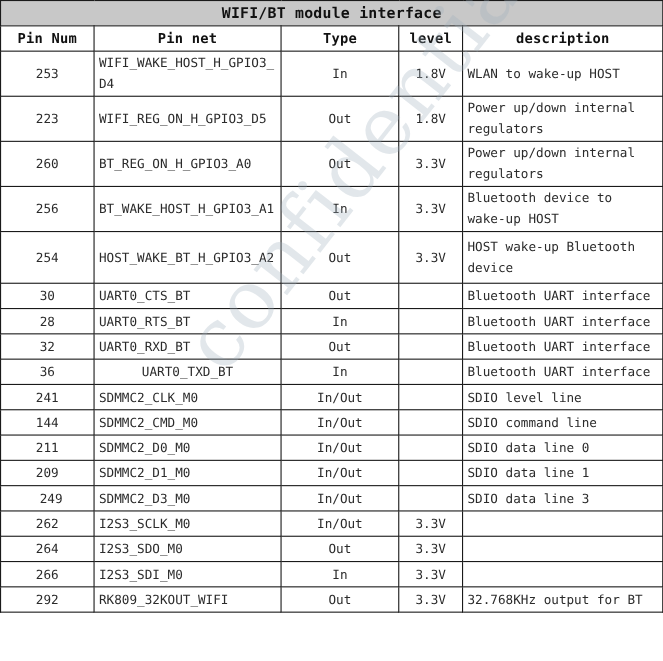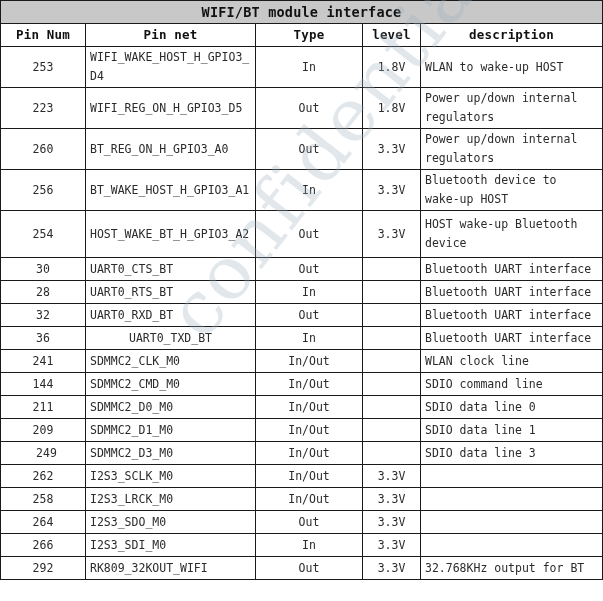--- a/index.html
+++ b/index.html
@@ -191,21 +191,21 @@
           <td class="c-net" style="border-color: rgb(26, 26, 26); text-align: center;">UART0_TXD_BT</td>
           <td class="c-type" style="border-color: rgb(26, 26, 26);">In</td>
           <td class="c-level" style="border-color: rgb(26, 26, 26);"></td>
           <td class="c-desc" style="border-color: rgb(26, 26, 26);">Bluetooth UART interface</td>
         </tr>
         <tr class="short">
           <td class="c-pin" style="border-color: rgb(26, 26, 26);">241</td>
           <td class="c-net" style="border-color: rgb(26, 26, 26);">SDMMC2_CLK_M0</td>
           <td class="c-type" style="border-color: rgb(26, 26, 26);">In/Out</td>
           <td class="c-level" style="border-color: rgb(26, 26, 26);"></td>
-          <td class="c-desc" style="border-color: rgb(26, 26, 26);">WLAN clock line</td>
+          <td class="c-desc" style="border-color: rgb(26, 26, 26);">SDIO level line</td>
         </tr>
         <tr class="short">
           <td class="c-pin" style="border-color: rgb(26, 26, 26);">144</td>
           <td class="c-net" style="border-color: rgb(26, 26, 26);">SDMMC2_CMD_M0</td>
           <td class="c-type" style="border-color: rgb(26, 26, 26);">In/Out</td>
           <td class="c-level" style="border-color: rgb(26, 26, 26);"></td>
           <td class="c-desc" style="border-color: rgb(26, 26, 26);">SDIO command line</td>
         </tr>
         <tr class="short">
           <td class="c-pin" style="border-color: rgb(26, 26, 26);">211</td>
@@ -229,27 +229,20 @@
           <td class="c-desc" style="border-color: rgb(26, 26, 26);">SDIO data line 3</td>
         </tr>
         <tr class="short">
           <td class="c-pin" style="border-color: rgb(26, 26, 26);">262</td>
           <td class="c-net" style="border-color: rgb(26, 26, 26);">I2S3_SCLK_M0</td>
           <td class="c-type" style="border-color: rgb(26, 26, 26);">In/Out</td>
           <td class="c-level" style="border-color: rgb(26, 26, 26);">3.3V</td>
           <td class="c-desc" style="border-color: rgb(26, 26, 26);"></td>
         </tr>
         <tr class="short">
-          <td class="c-pin" style="border-color: rgb(26, 26, 26);">258</td>
-          <td class="c-net" style="border-color: rgb(26, 26, 26);">I2S3_LRCK_M0</td>
-          <td class="c-type" style="border-color: rgb(26, 26, 26);">In/Out</td>
-          <td class="c-level" style="border-color: rgb(26, 26, 26);">3.3V</td>
-          <td class="c-desc" style="border-color: rgb(26, 26, 26);"></td>
-        </tr>
-        <tr class="short">
           <td class="c-pin" style="border-color: rgb(26, 26, 26);">264</td>
           <td class="c-net" style="border-color: rgb(26, 26, 26);">I2S3_SDO_M0</td>
           <td class="c-type" style="border-color: rgb(26, 26, 26);">Out</td>
           <td class="c-level" style="border-color: rgb(26, 26, 26);">3.3V</td>
           <td class="c-desc" style="border-color: rgb(26, 26, 26);"></td>
         </tr>
         <tr class="short">
           <td class="c-pin" style="border-color: rgb(26, 26, 26);">266</td>
           <td class="c-net" style="border-color: rgb(26, 26, 26);">I2S3_SDI_M0</td>
           <td class="c-type" style="border-color: rgb(26, 26, 26);">In</td>

